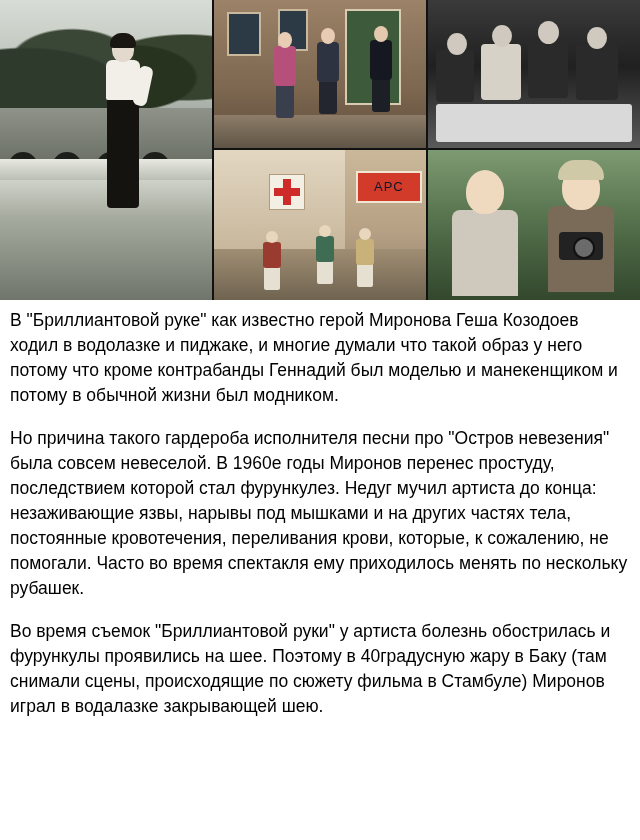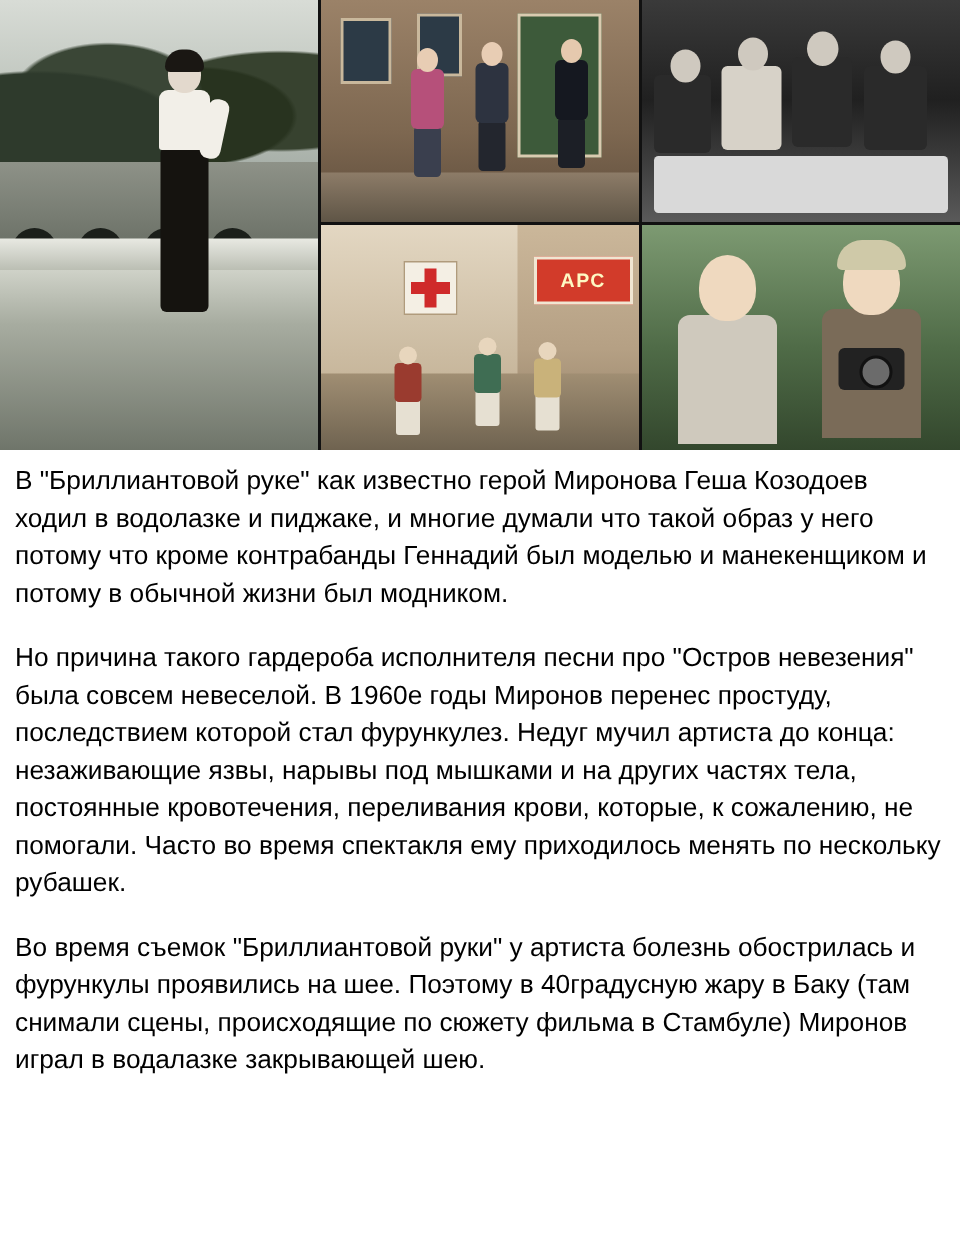--- a/index.html
+++ b/index.html
@@ -134,22 +134,22 @@
   }
   .p4 .cross-box {
     position: absolute; left: 26%; top: 16%; width: 34px; height: 34px;
     background: #f4efe4; border: 1px solid #b09b7c;
   }
   .p4 .cv { position: absolute; left: 13px; top: 4px; width: 8px; height: 26px; background: #cf2a2a; }
   .p4 .chz { position: absolute; left: 4px; top: 13px; width: 26px; height: 8px; background: #cf2a2a; }
   .p4 .sign {
     position: absolute; right: 2%; top: 14%; width: 62px; height: 28px;
     background: #d23b2a; border: 2px solid #f0e6d2;
-    color: #fef9c3; font-size: 13px; letter-spacing: 1px;
-    text-align: center; line-height: 28px; font-weight: bold;
+    color: #0f172a; font-size: 13px; letter-spacing: 1px;
+    text-align: center; line-height: 28px; font-weight: normal;
   }
   .p4 .road { position: absolute; left: 0; bottom: 0; width: 100%; height: 34%; background: linear-gradient(180deg,#a08e73,#6f6350); }
   .p4 .fig { position: absolute; }
   .p4 .fig .h { position: absolute; top: 0; left: 50%; margin-left: -6px; width: 12px; height: 12px; border-radius: 50%; background: #e8d6bd; }
   .p4 .fig .b { position: absolute; top: 11px; left: 50%; margin-left: -9px; width: 18px; height: 26px; border-radius: 3px; }
   .p4 .fig .l { position: absolute; top: 35px; left: 50%; margin-left: -8px; width: 16px; height: 24px; border-radius: 2px; background: #e6e0d2; }
 
   
   .p5 { left: 428px; top: 150px; width: 212px; height: 150px; background: #3f5a3c; }
   .p5 .bg2 {

